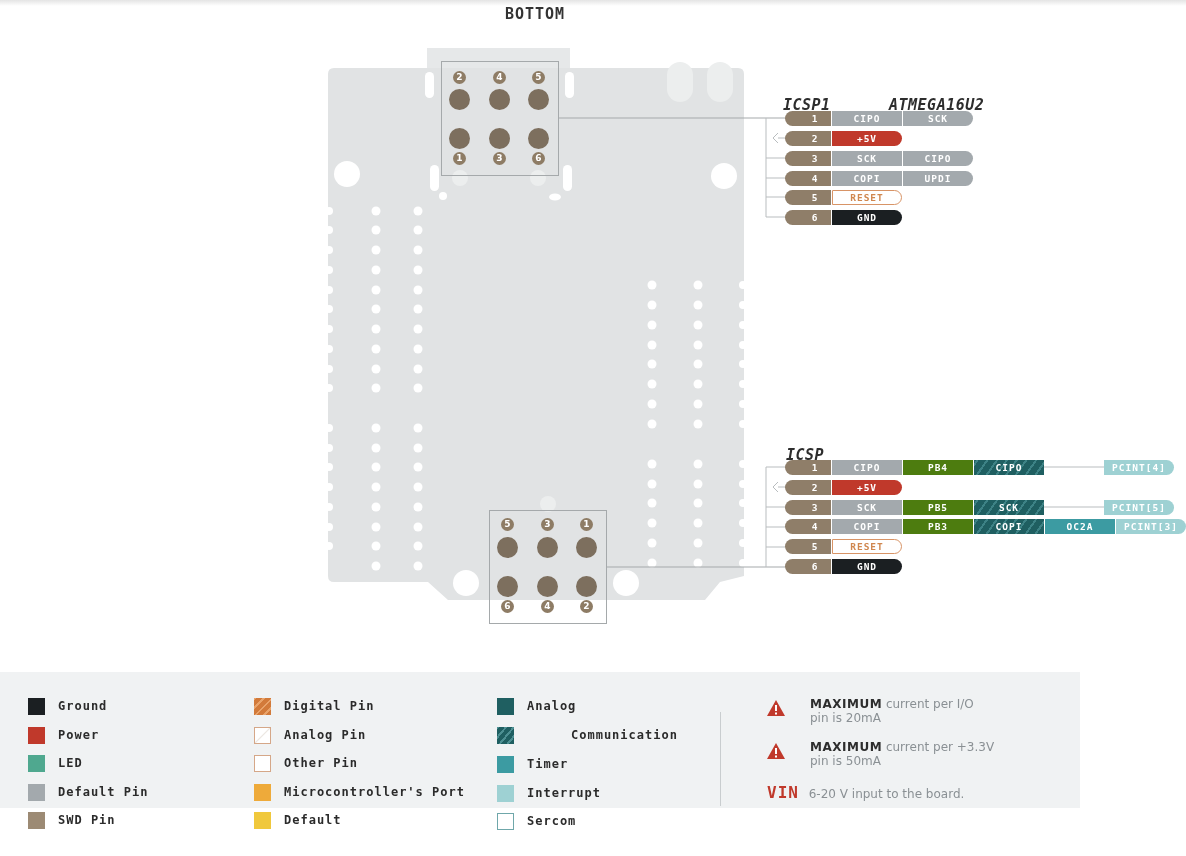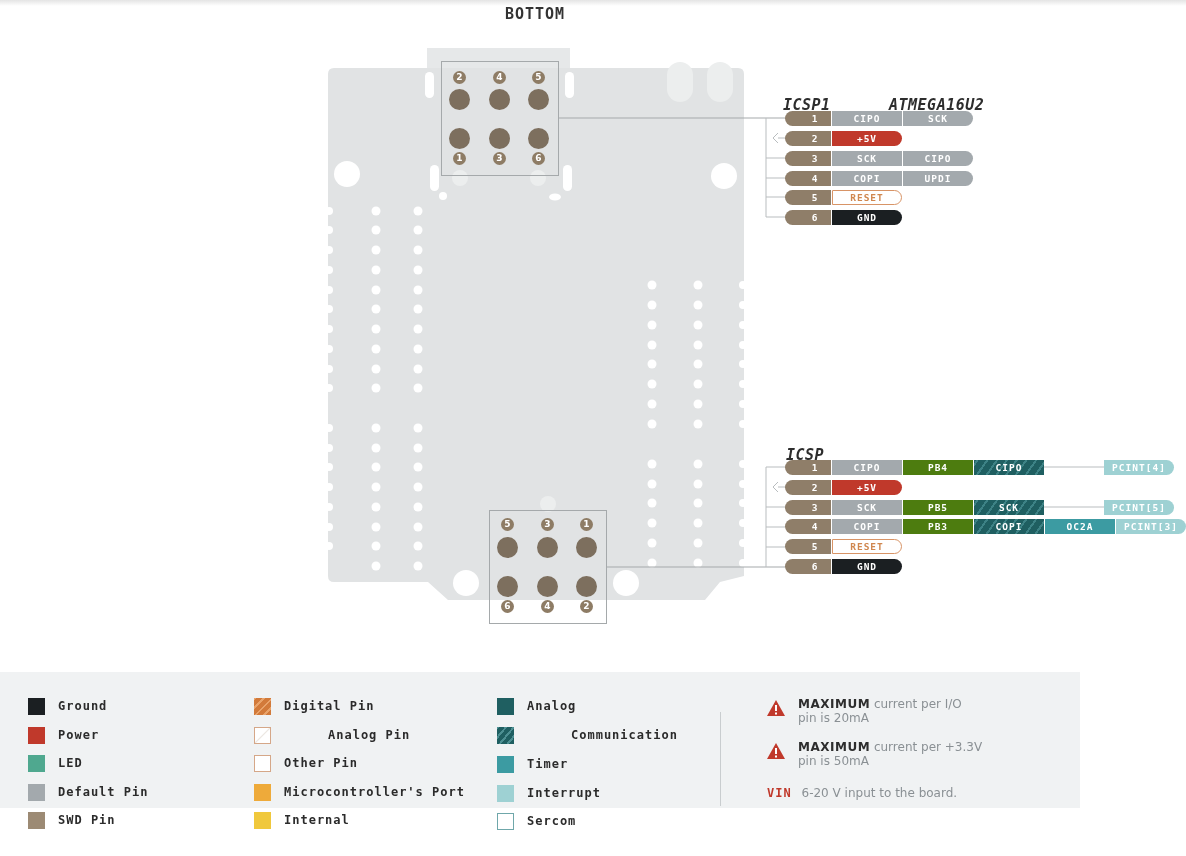--- a/index.html
+++ b/index.html
@@ -39,25 +39,25 @@
   .hdr-label { position: absolute; font-family: "DejaVu Sans Mono", monospace; font-weight: bold;
     font-size: 15px; color: #2d2d2d; letter-spacing: 0.5px; font-style: italic; }
 
   
   .legend { position: absolute; left: 0; top: 664px; width: 1080px; height: 136px; background: #f0f2f3; margin-top: 8px; }
   .leg-item { position: absolute; height: 18px; display: flex; align-items: center; }
   .sw { width: 17px; height: 17px; margin-right: 13px; flex: 0 0 17px; }
   .leg-label { font-family: "DejaVu Sans Mono", monospace; font-weight: bold; font-size: 12px;
     color: #2b2b2b; letter-spacing: 1px; white-space: nowrap; }
   .divider { position: absolute; left: 720px; top: 40px; width: 1px; height: 94px; background: #c9cdcf; }
-  .note { position: absolute; display: flex; }
+  .note { position: absolute; display: flex; gap: 12px; }
   .warn { width: 20px; height: 18px; margin-right: 12px; margin-top: 2px; }
   .note-text { font-family: "DejaVu Sans", sans-serif; font-size: 12px; color: #8a9094; line-height: 14px; }
   .note-strong { font-weight: bold; color: #2d2d2d; letter-spacing: 0.5px; }
-  .vin { font-family: "DejaVu Sans Mono", monospace; font-weight: bold; color: #c0392b; margin-right: 6px; font-size: 12px; letter-spacing: 1px; }
+  .vin { font-family: "DejaVu Sans Mono", monospace; font-weight: bold; color: #c0392b; margin-right: 6px; font-size: 16px; letter-spacing: 1px; }
 </style>
 </head>
 <body>
 
 <div class="topbar"></div>
 <div class="title">BOTTOM</div>
 
 <div class="board">
   <svg width="1186" height="640" style="position:absolute;left:0;top:0">
 
@@ -335,35 +335,35 @@
   </div>
   <div class="leg-item" style="left:28px;top:139px;">
     <div class="sw" style="background:#9c8a74;"></div>
     <span class="leg-label">SWD Pin</span>
   </div>
 
   <div class="leg-item" style="left:254px;top:25px;text-align:right;">
     <div class="sw" style="background:repeating-linear-gradient(-45deg,#d27a3a 0 4px,#e9a36a 4px 6px);"></div>
     <span class="leg-label">Digital Pin</span>
   </div>
-  <div class="leg-item" style="left:254px;top:54px;gap:44px;">
+  <div class="leg-item" style="left:254px;top:54px;">
     <div class="sw" style="background:linear-gradient(135deg,#fff 45%,#ece7e2 50%,#fff 55%);border:1px solid #d5a788;"></div>
     <span class="leg-label">Analog Pin</span>
   </div>
   <div class="leg-item" style="left:254px;top:82px;text-align:right;">
     <div class="sw" style="background:#fff;border:1px solid #d5a788;"></div>
     <span class="leg-label">Other Pin</span>
   </div>
   <div class="leg-item" style="left:254px;top:111px;">
     <div class="sw" style="background:#eeaa3a;"></div>
     <span class="leg-label">Microcontroller's Port</span>
   </div>
   <div class="leg-item" style="left:254px;top:139px;">
     <div class="sw" style="background:#f0c83c;"></div>
-    <span class="leg-label">Internal</span>
+    <span class="leg-label">Default</span>
   </div>
 
   <div class="leg-item" style="left:497px;top:25px;">
     <div class="sw" style="background:#1f5f61;"></div>
     <span class="leg-label">Analog</span>
   </div>
   <div class="leg-item" style="left:497px;top:54px;gap:44px;">
     <div class="sw" style="background:repeating-linear-gradient(-50deg,#1f5f61 0 4px,#4d8f92 4px 6px);"></div>
     <span class="leg-label">Communication</span>
   </div>

